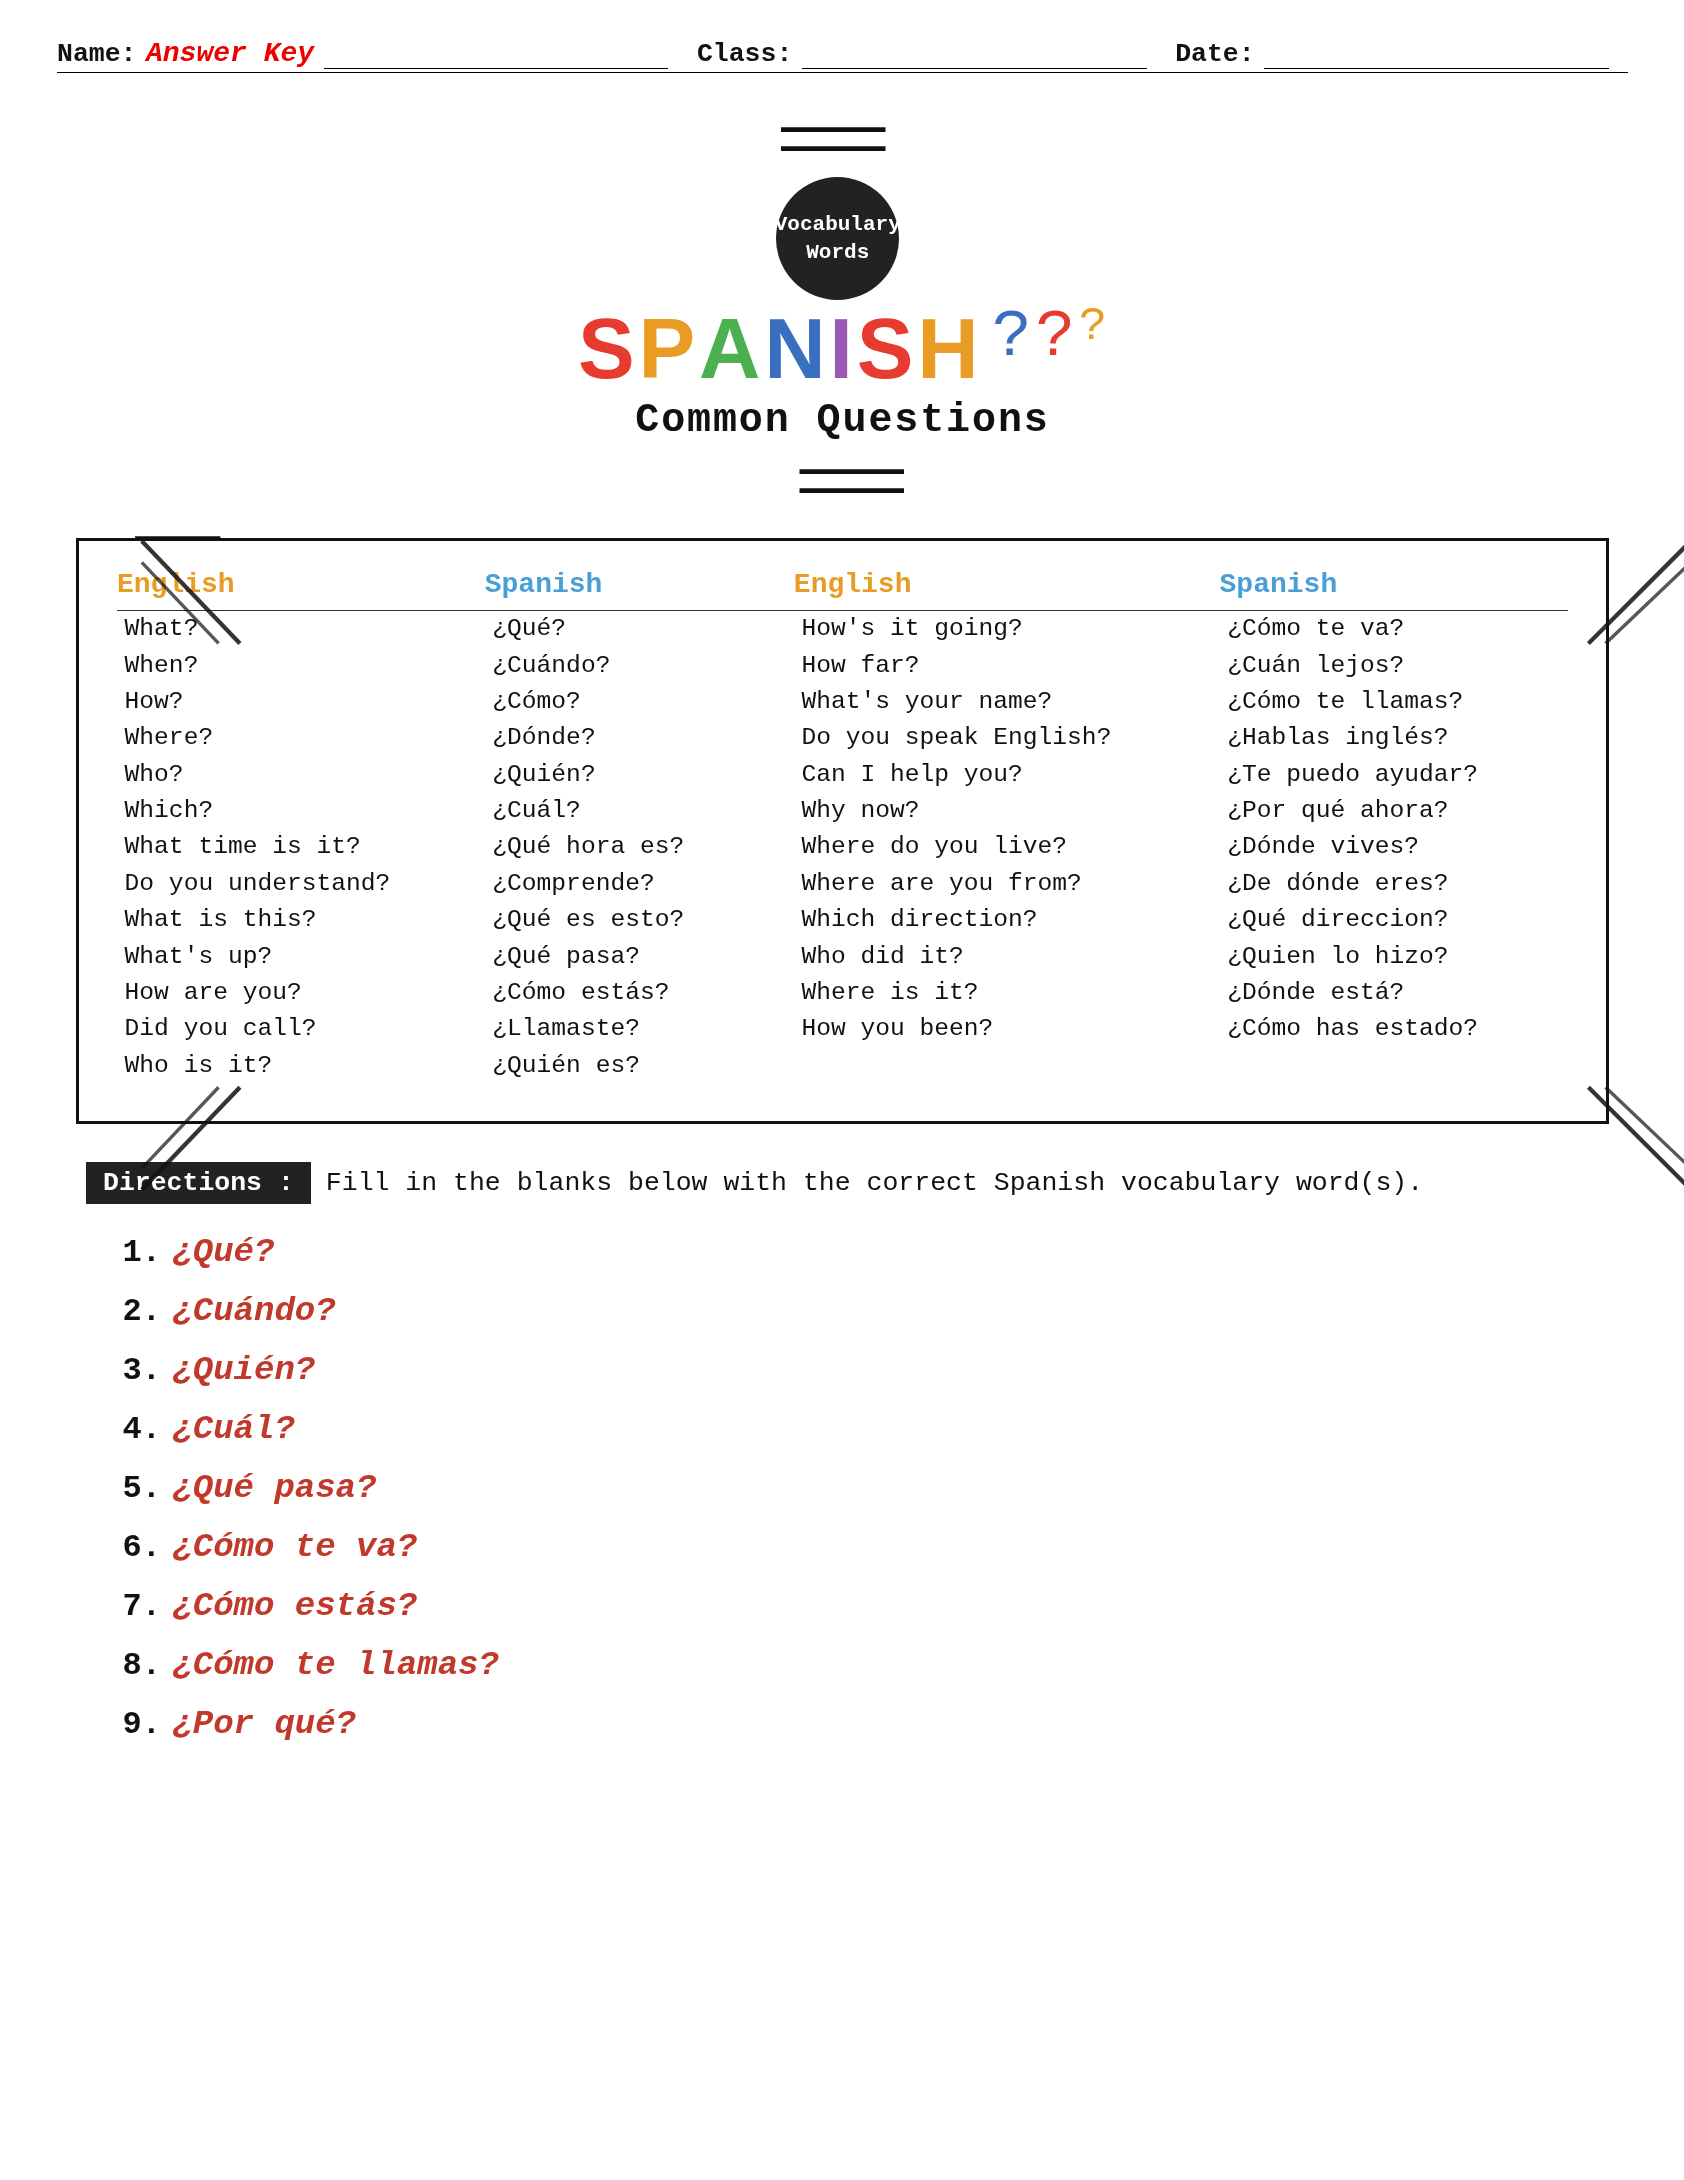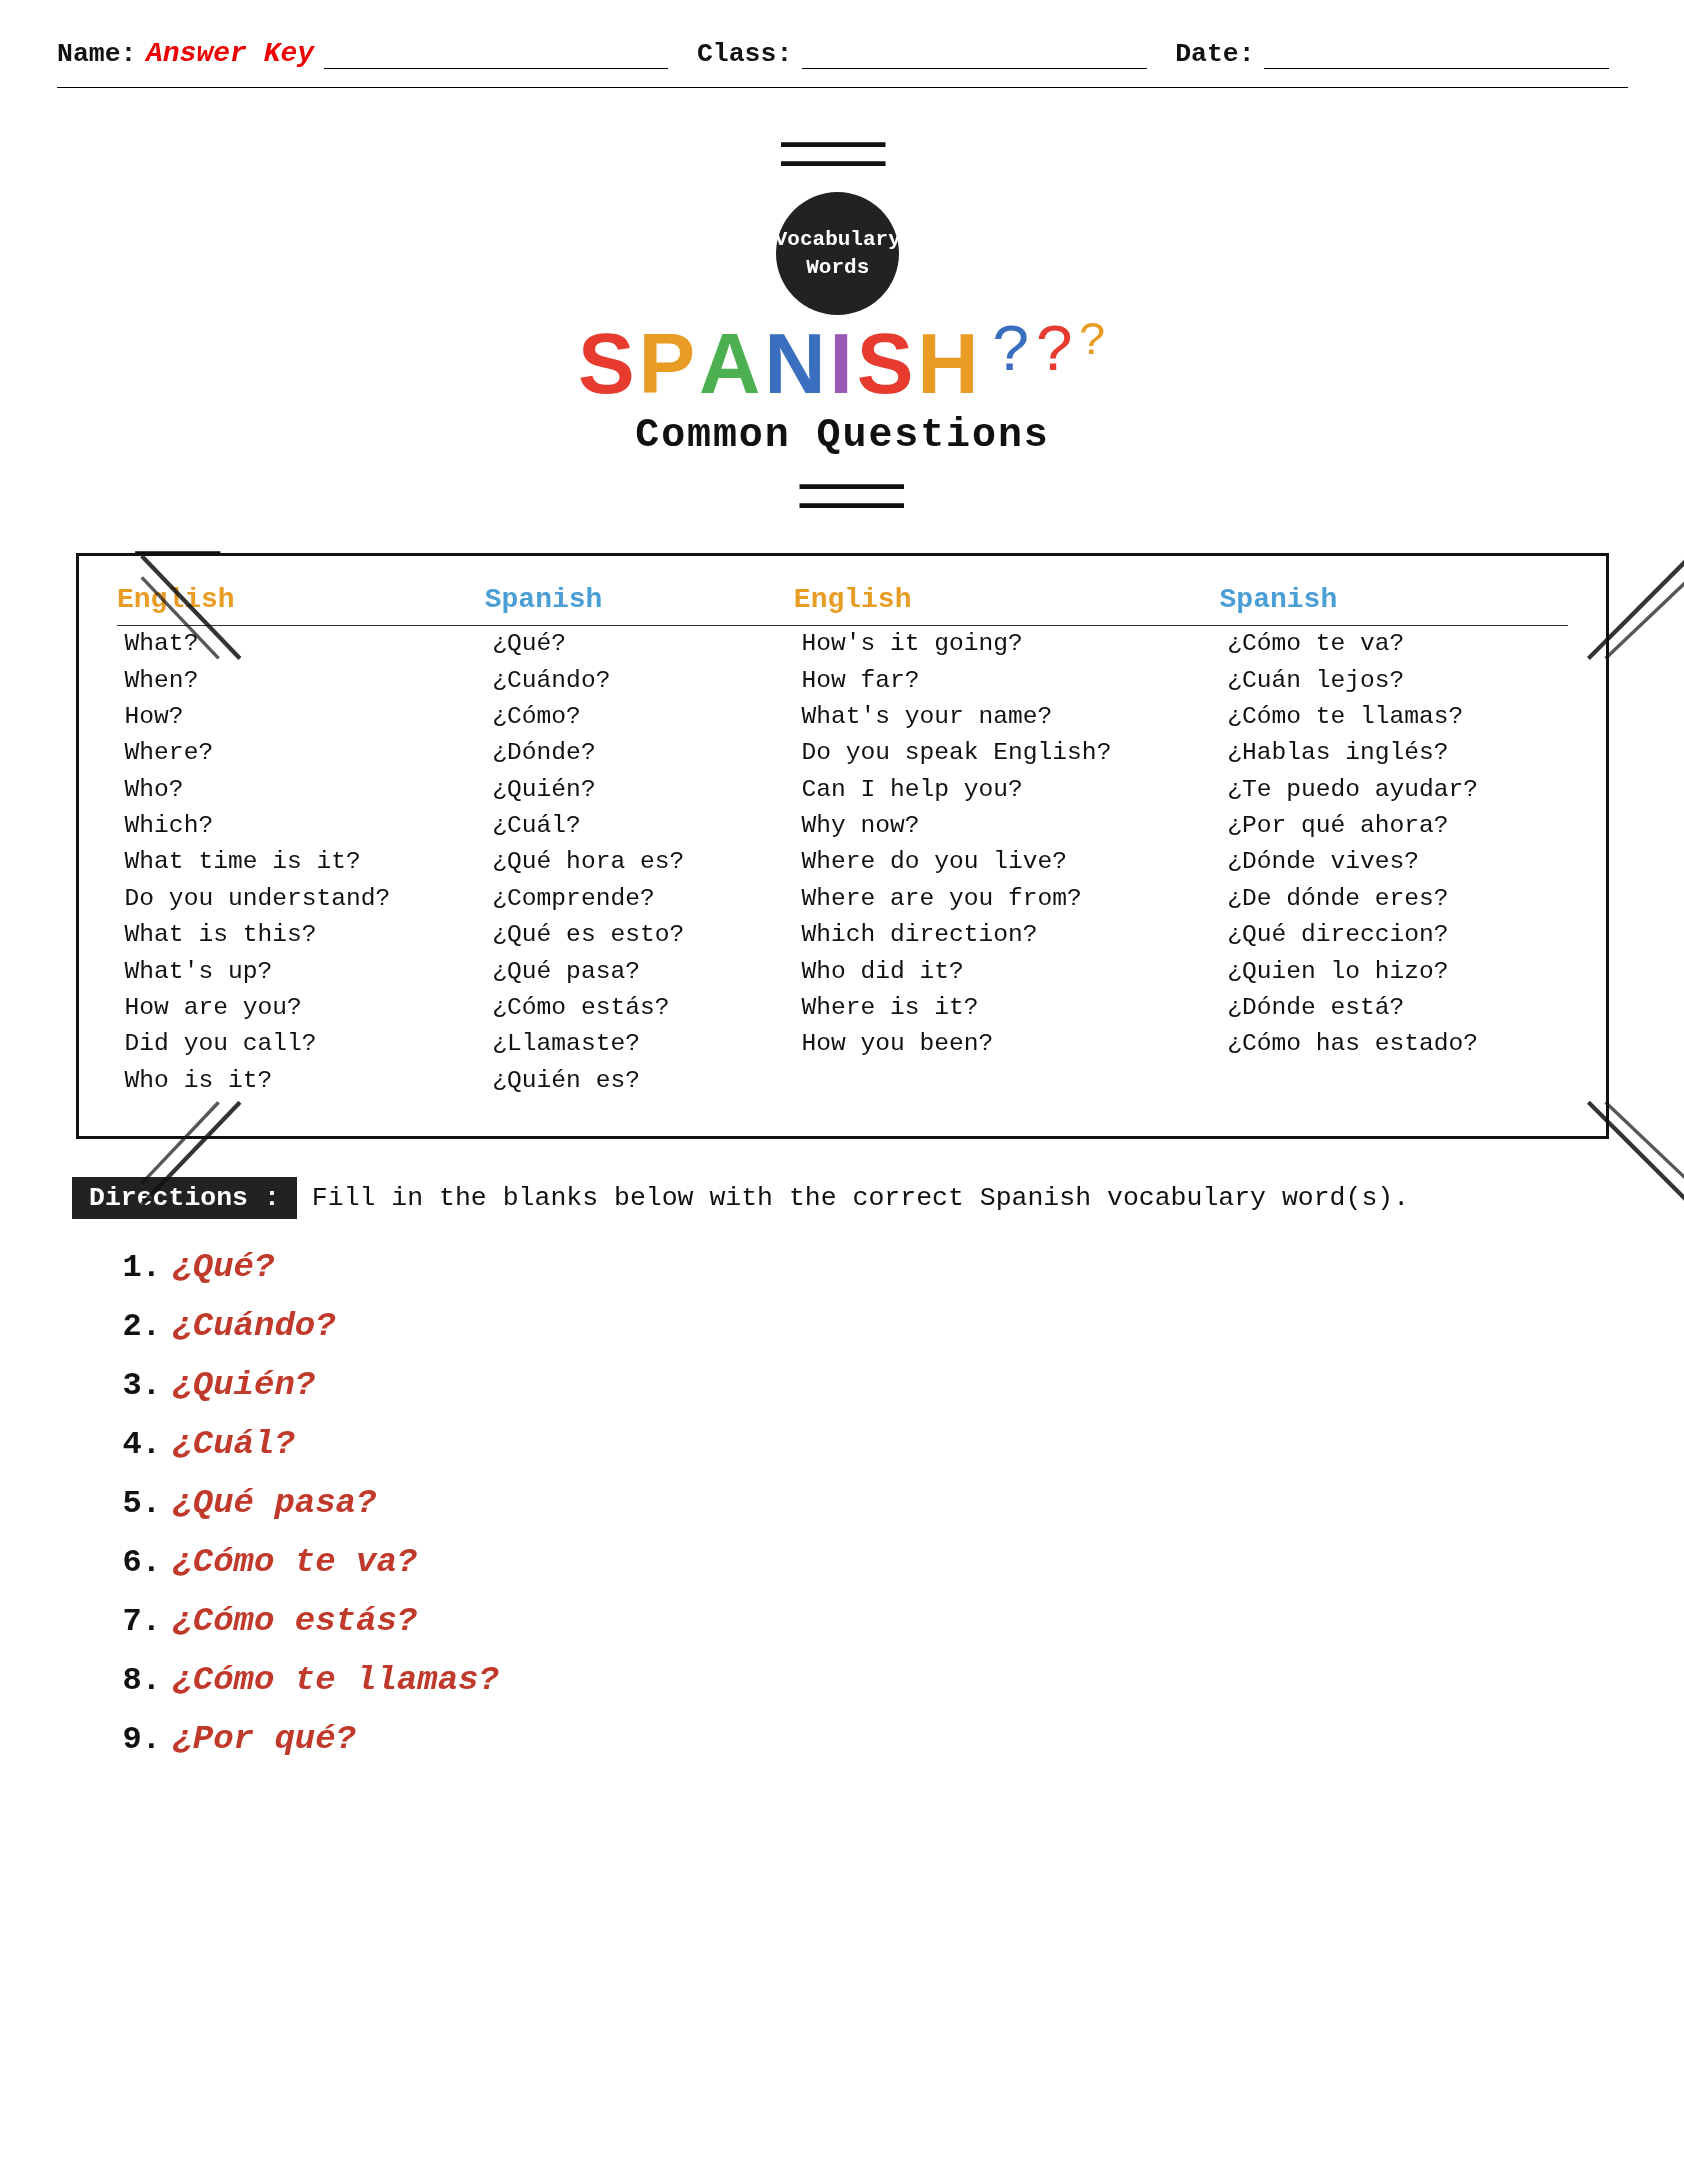--- a/index.html
+++ b/index.html
@@ -13,21 +13,21 @@
     }
 
     
     .header-line {
       display: flex;
       align-items: flex-end;
       gap: 9.5px;
       font-size: 26.5px;
       margin-bottom: 28px;
       border-bottom: 1.9px solid #000;
-      padding-bottom: 18px;
+      padding-bottom: 3px;
     }
     .header-line .label { font-weight: bold; }
     .header-line .answer-key { color: #e00; font-style: italic; font-weight: bold; font-size: 28px; }
     .header-line .underline-field {
       border-bottom: 1.9px solid #000;
       flex: 1;
       height: 23px;
       margin-right: 19px;
     }
 
@@ -118,21 +118,21 @@
     
     .divider-col {
       width: 38px;
     }
 
     
     .directions-block {
       display: flex;
       align-items: flex-start;
       gap: 15px;
-      margin: 0 19px 28px 15px;
+      margin: 0 19px 28px 29px;
       font-size: 26.5px;
       font-family: 'Courier New', Courier, monospace;
     }
     .directions-badge {
       background: #222;
       color: #fff;
       padding: 5.7px 17px;
       font-size: 26.5px;
       font-weight: bold;
       white-space: nowrap;

